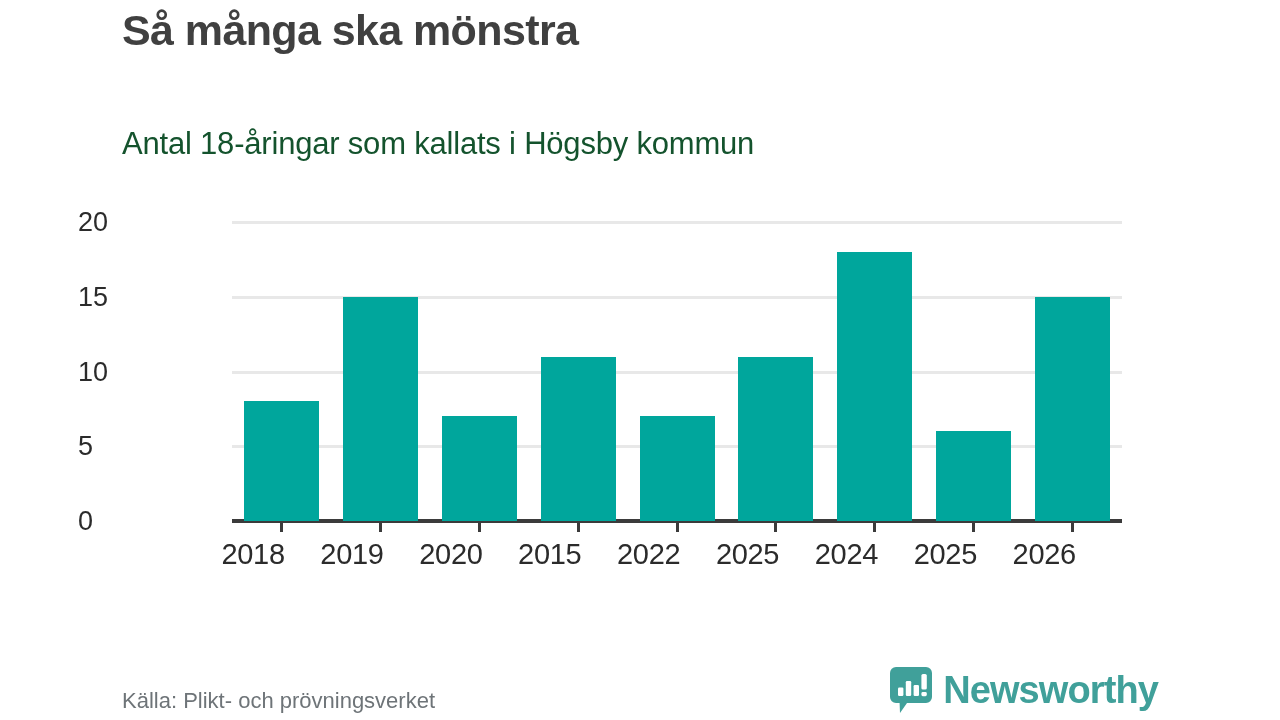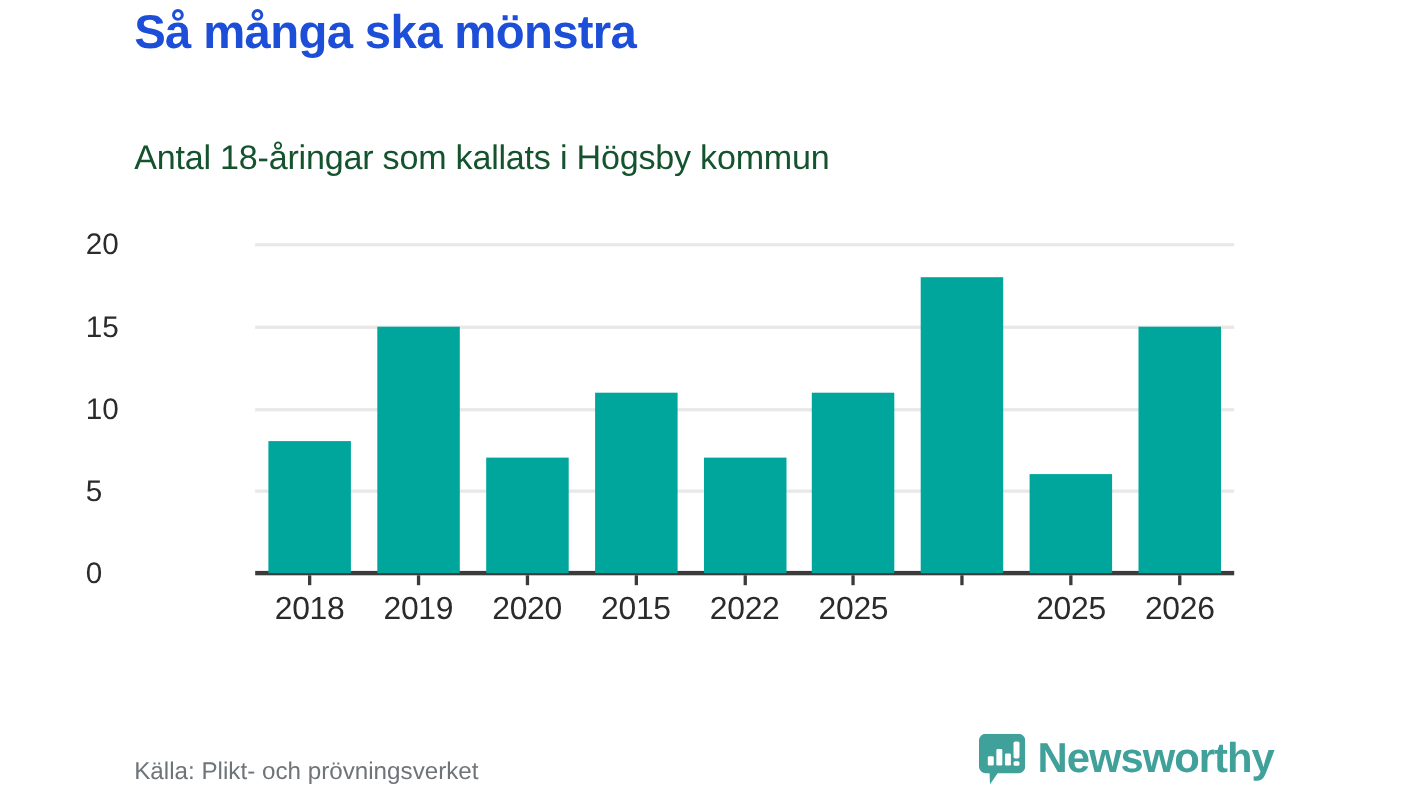--- a/index.html
+++ b/index.html
@@ -23,21 +23,21 @@
   
   #chart-title {
     position: absolute;
     left: 122px;
     top: 4px;
     width: 1040px;
     font-size: 43px;
     line-height: 52px;
     font-weight: bold;
     letter-spacing: -0.6px;
-    color: #1d4ed8;
+    color: #404040;
     white-space: nowrap;
   }
   #chart-subtitle {
     position: absolute;
     left: 122px;
     top: 124px;
     width: 1040px;
     font-size: 31px;
     line-height: 40px;
     font-weight: normal;
@@ -98,21 +98,21 @@
     top: 523px;
     width: 3px;
     height: 9px;
     background: #3b3b3b;
   }
   .xtick-label {
     position: absolute;
     top: 536px;
     width: 120px;
     margin-left: -60px;
-    text-align: center;
+    text-align: left;
     font-size: 29px;
     line-height: 36px;
     color: #2b2b2b;
     letter-spacing: -0.3px;
   }
 
   
   #source-note {
     position: absolute;
     left: 122px;
@@ -202,17 +202,18 @@
     <div class="xtick-label" style="left: 380.333px;">2019</div>
     <div class="xtick" style="left: 477.722px; background: rgb(59, 59, 59);"></div>
     <div class="xtick-label" style="left: 479.222px;">2020</div>
     <div class="xtick" style="left: 576.611px; background: rgb(59, 59, 59);"></div>
     <div class="xtick-label" style="left: 578.111px;">2015</div>
     <div class="xtick" style="left: 675.5px; background: rgb(59, 59, 59);"></div>
     <div class="xtick-label" style="left: 677px;">2022</div>
     <div class="xtick" style="left: 774.389px; background: rgb(59, 59, 59);"></div>
     <div class="xtick-label" style="left: 775.889px;">2025</div>
     <div class="xtick" style="left: 873.278px; background: rgb(59, 59, 59);"></div>
+    <div class="xtick-label" style="left: 874.778px;">2024</div>
     <div class="xtick" style="left: 972.167px; background: rgb(59, 59, 59);"></div>
     <div class="xtick-label" style="left: 973.667px;">2025</div>
     <div class="xtick" style="left: 1071.06px; background: rgb(59, 59, 59);"></div>
     <div class="xtick-label" style="left: 1072.56px;">2026</div>
   </div>
 
 </body></html>

